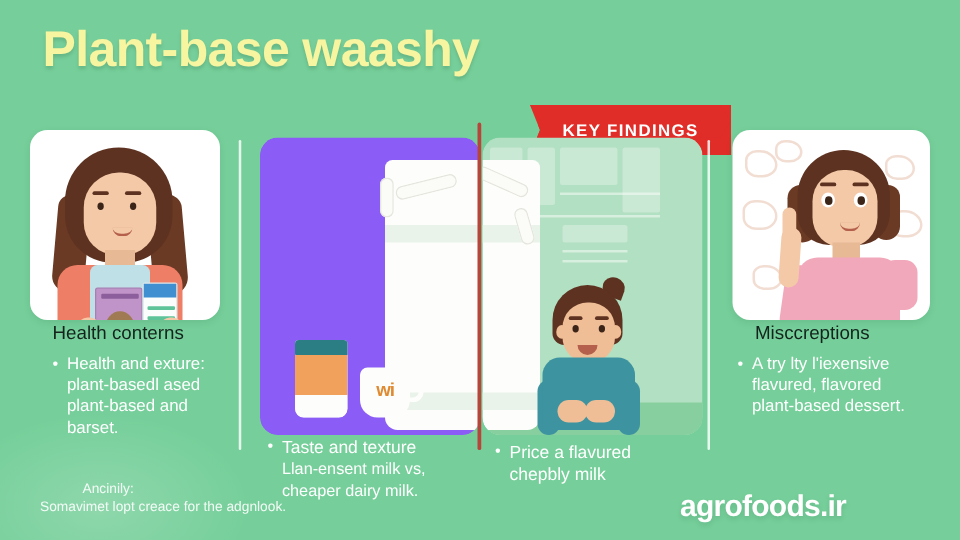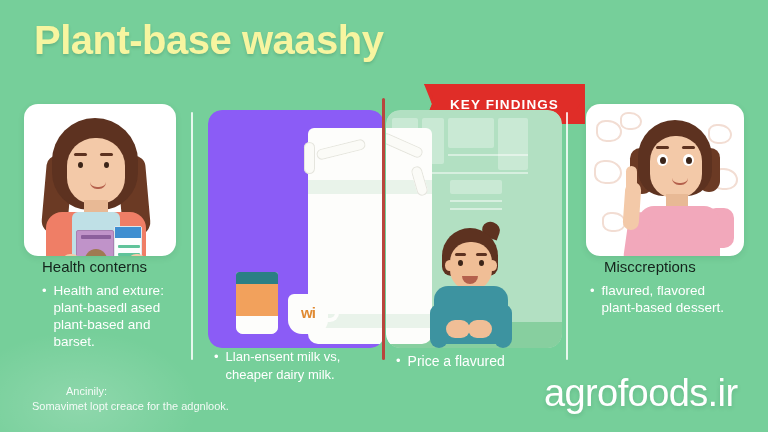--- a/index.html
+++ b/index.html
@@ -150,23 +150,24 @@
   .bullet { display:flex; gap:7px; }
   .dot { color:#ffffff; font-size:13px; line-height:17px; flex:0 0 auto; }
   .btxt { color:#ffffff; font-size:13.5px; line-height:17px; }
   .btxt .b1 { display:block; }
   .bul-mid { position:absolute; }
   .bul-mid .btxt { font-size:14px; line-height:18px; }
   .foot {
     position:absolute; color:rgba(255,255,255,.90); font-size:11px; line-height:15px;
   }
   .logo {
-    position:absolute; color:#ffffff; font-size:38px; font-weight:normal;
+    position:absolute; color:#ffffff; font-size:24px; font-weight:bold;
     letter-spacing:-0.6px; white-space:nowrap;
     text-shadow:0 2px 4px rgba(30,90,60,.18);
+    margin-top:20px;
   }
   .glow {
     position:absolute; left:-40px; top:330px; width:240px; height:150px;
     background:radial-gradient(ellipse at center, rgba(255,255,255,.18), rgba(255,255,255,0) 70%);
     pointer-events:none;
   }
 </style>
 </head>
 <body>
 
@@ -247,20 +248,21 @@
         <div class="mug-handle"></div>
         <div class="mug-txt">wi</div>
       </div>
     </div>
   </div>
 
   <div class="bul-mid" style="left:214px; top:348px; width:170px;">
     <div class="bullet">
       <span class="dot">•</span>
       <span class="btxt">
+        <span class="b1">Taste and texture</span>
         <span class="b1" style="font-size:13px;">Llan-ensent milk vs,</span>
         <span class="b1" style="font-size:13px;">cheaper dairy milk.</span>
       </span>
     </div>
   </div>
 
   <div class="vdiv red" style="left:382px; top:98px; height:262px;"></div>
 
   <div class="card" style="left:386px; top:110px; width:176px; height:238px;">
     <div class="mr-bg">
@@ -299,20 +301,21 @@
       <div class="boy-hand" style="left:60px;"></div>
       <div class="boy-hand" style="left:82px;"></div>
     </div>
   </div>
 
   <div class="bul-mid" style="left:396px; top:352px; width:160px;">
     <div class="bullet">
       <span class="dot">•</span>
       <span class="btxt">
         <span class="b1">Price a flavured</span>
+        <span class="b1">chepbly milk</span>
       </span>
     </div>
   </div>
 
   <div class="vdiv light" style="left:566px; top:112px; height:248px;"></div>
 
   <div class="card white" style="left:586px; top:104px; width:158px; height:152px;">
     <div style="position:absolute; inset:0;">
       <div class="wr-doodle" style="left:10px; top:16px; width:26px; height:22px;"></div>
       <div class="wr-doodle" style="left:34px; top:8px; width:22px; height:18px;"></div>
@@ -340,20 +343,21 @@
       <div class="wr-finger"></div>
     </div>
   </div>
 
   <div class="col-head" style="left:604px; top:258px;">Misccreptions</div>
 
   <div class="bullets" style="left:590px; top:282px; width:164px;">
     <div class="bullet">
       <span class="dot">•</span>
       <span class="btxt">
+        <span class="b1">A try lty l'iexensive</span>
         <span class="b1">flavured, flavored</span>
         <span class="b1">plant-based dessert.</span>
       </span>
     </div>
   </div>
 
   <div class="glow"></div>
   <div class="foot" style="left:32px; top:384px; width:250px;">
     <span style="display:block;margin-left:34px;">Ancinily:</span>
     <span style="display:block;">Somavimet lopt creace for the adgnlook.</span>

